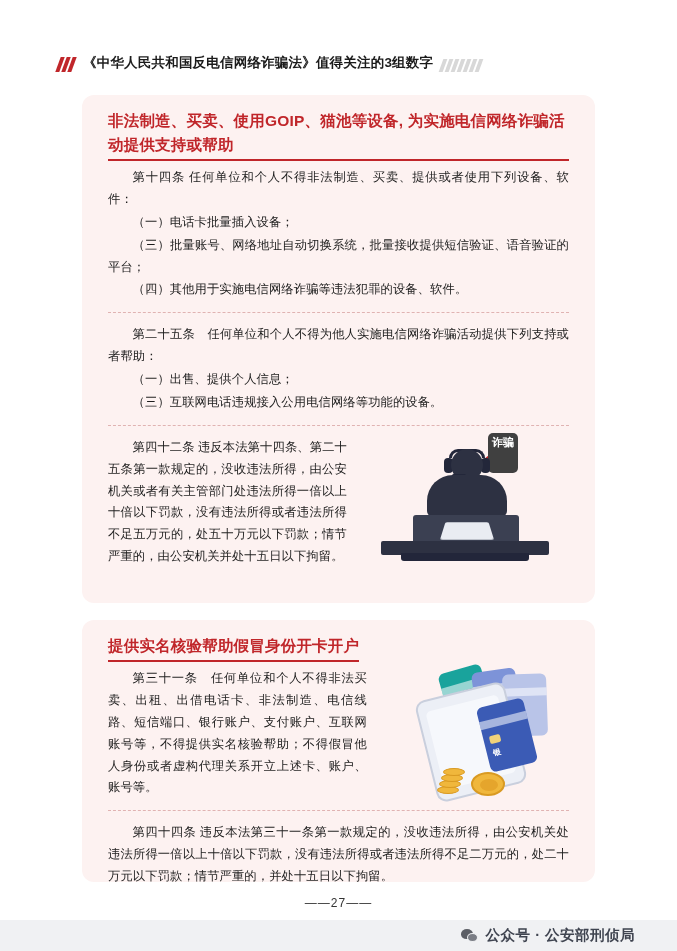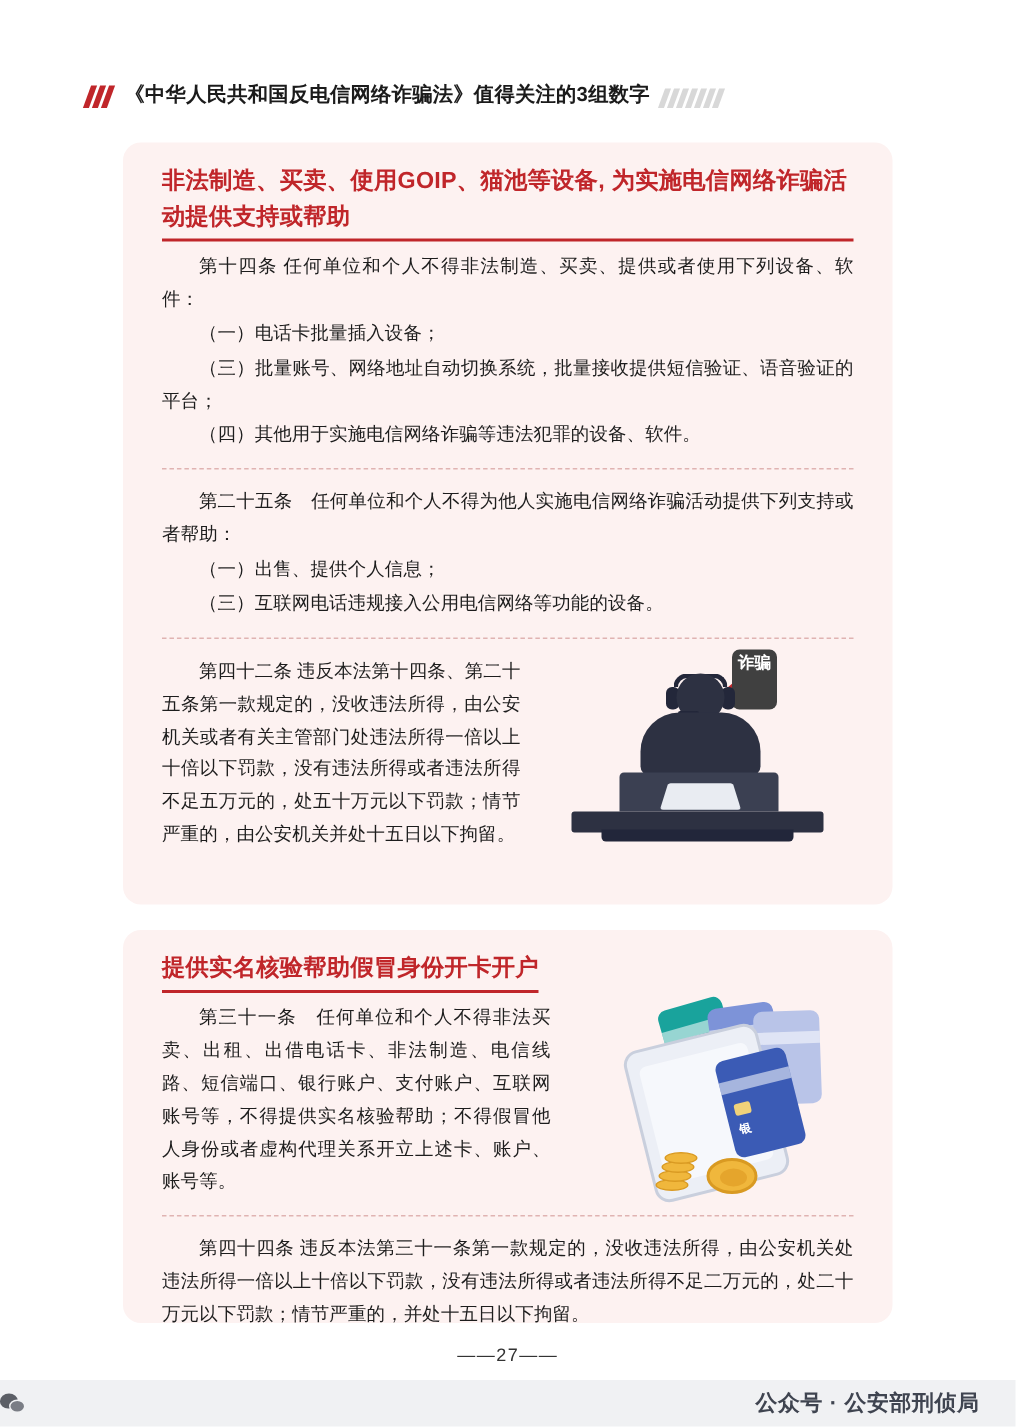--- a/index.html
+++ b/index.html
@@ -399,22 +399,22 @@
   }
   .footer-bar {
     position: absolute;
     left: 0;
     top: 920px;
     width: 677px;
     height: 31px;
     background: #f0f1f3;
     display: flex;
     align-items: center;
-    justify-content: space-between;
-    padding-right: 24px;
+    justify-content: flex-end;
+    padding-right: 42px;
     box-sizing: border-box;
   }
   .footer-bar .wechat-icon {
     width: 17px;
     height: 14px;
     position: relative;
     margin-right: 8px;
   }
   .footer-bar .wechat-icon .b1 {
     position: absolute;

